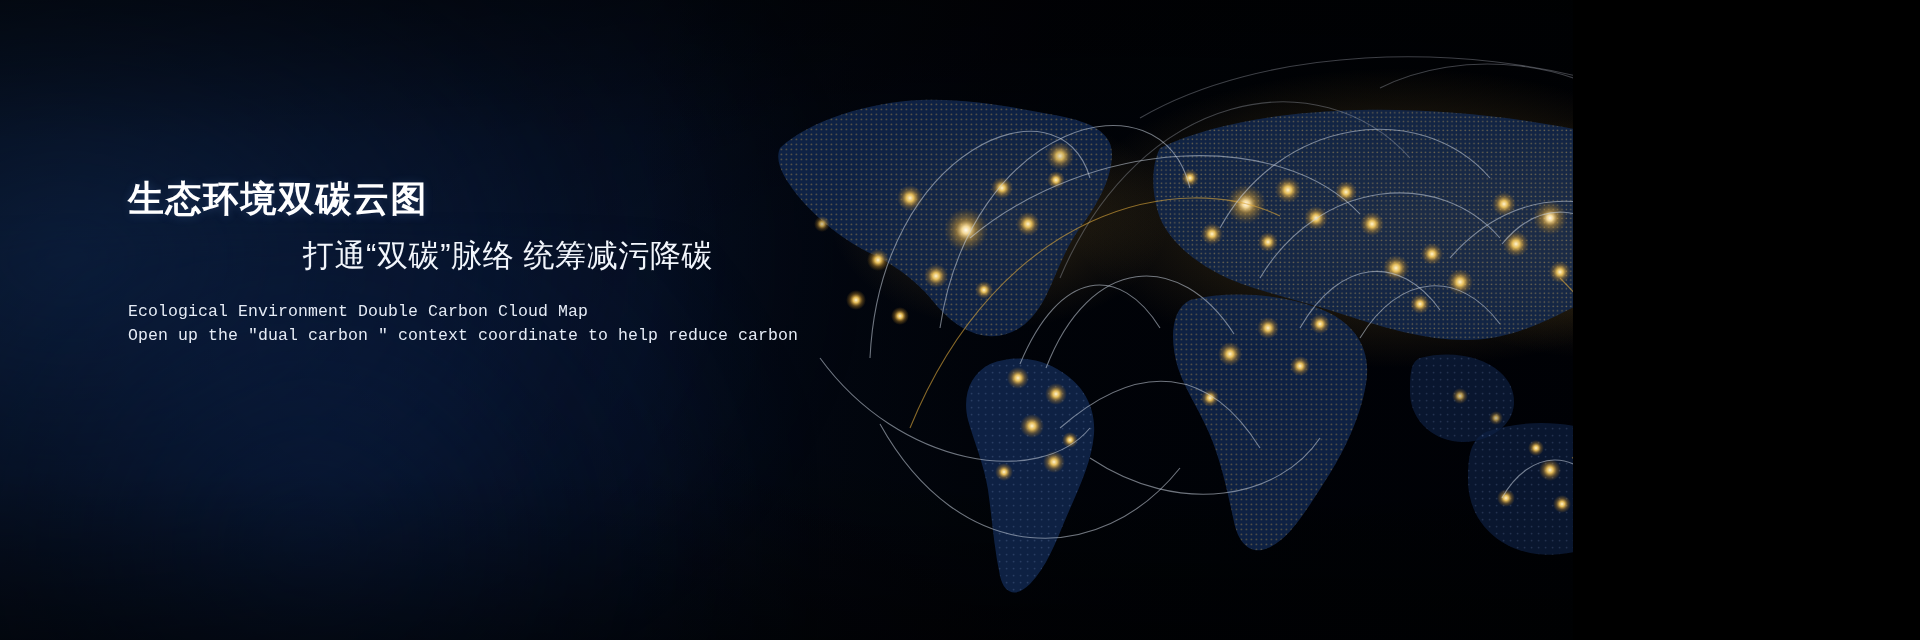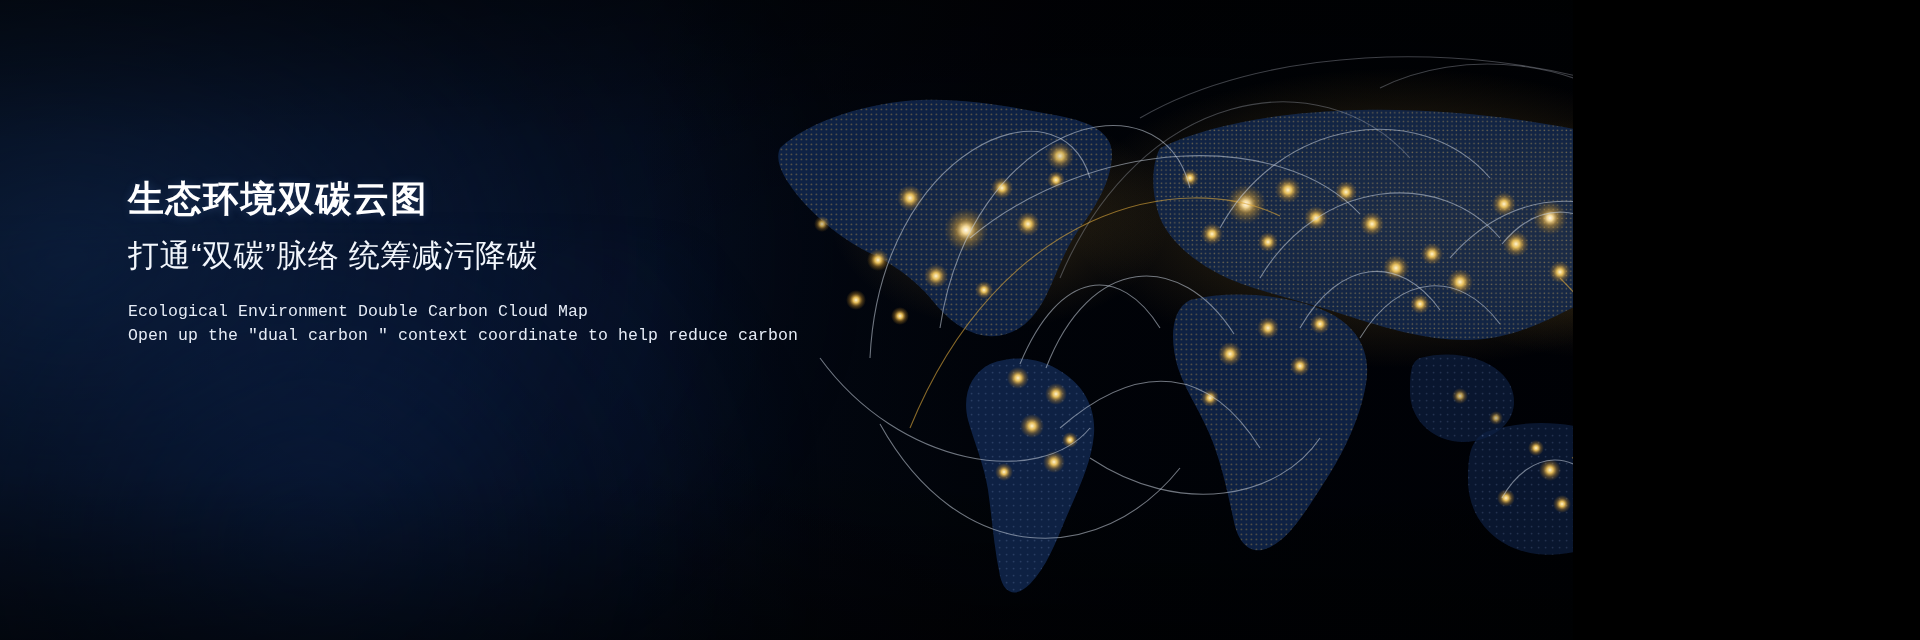--- a/index.html
+++ b/index.html
@@ -82,20 +82,21 @@
     margin:0 0 12px 0;
     text-shadow:0 1px 10px rgba(120,170,255,0.22);
   }
   .subtitle-cn{
     font-size:31px;
     line-height:44px;
     font-weight:400;
     color:#f2f6fc;
     letter-spacing:0.6px;
     margin:0 0 22px 0;
+    text-align:center;
   }
   .en-line{
     font-size:16.5px;
     line-height:24px;
     font-weight:400;
     color:#e6ecf6;
     letter-spacing:0.1px;
     white-space:nowrap;
     font-family:Liberation Mono, monospace;
   }

